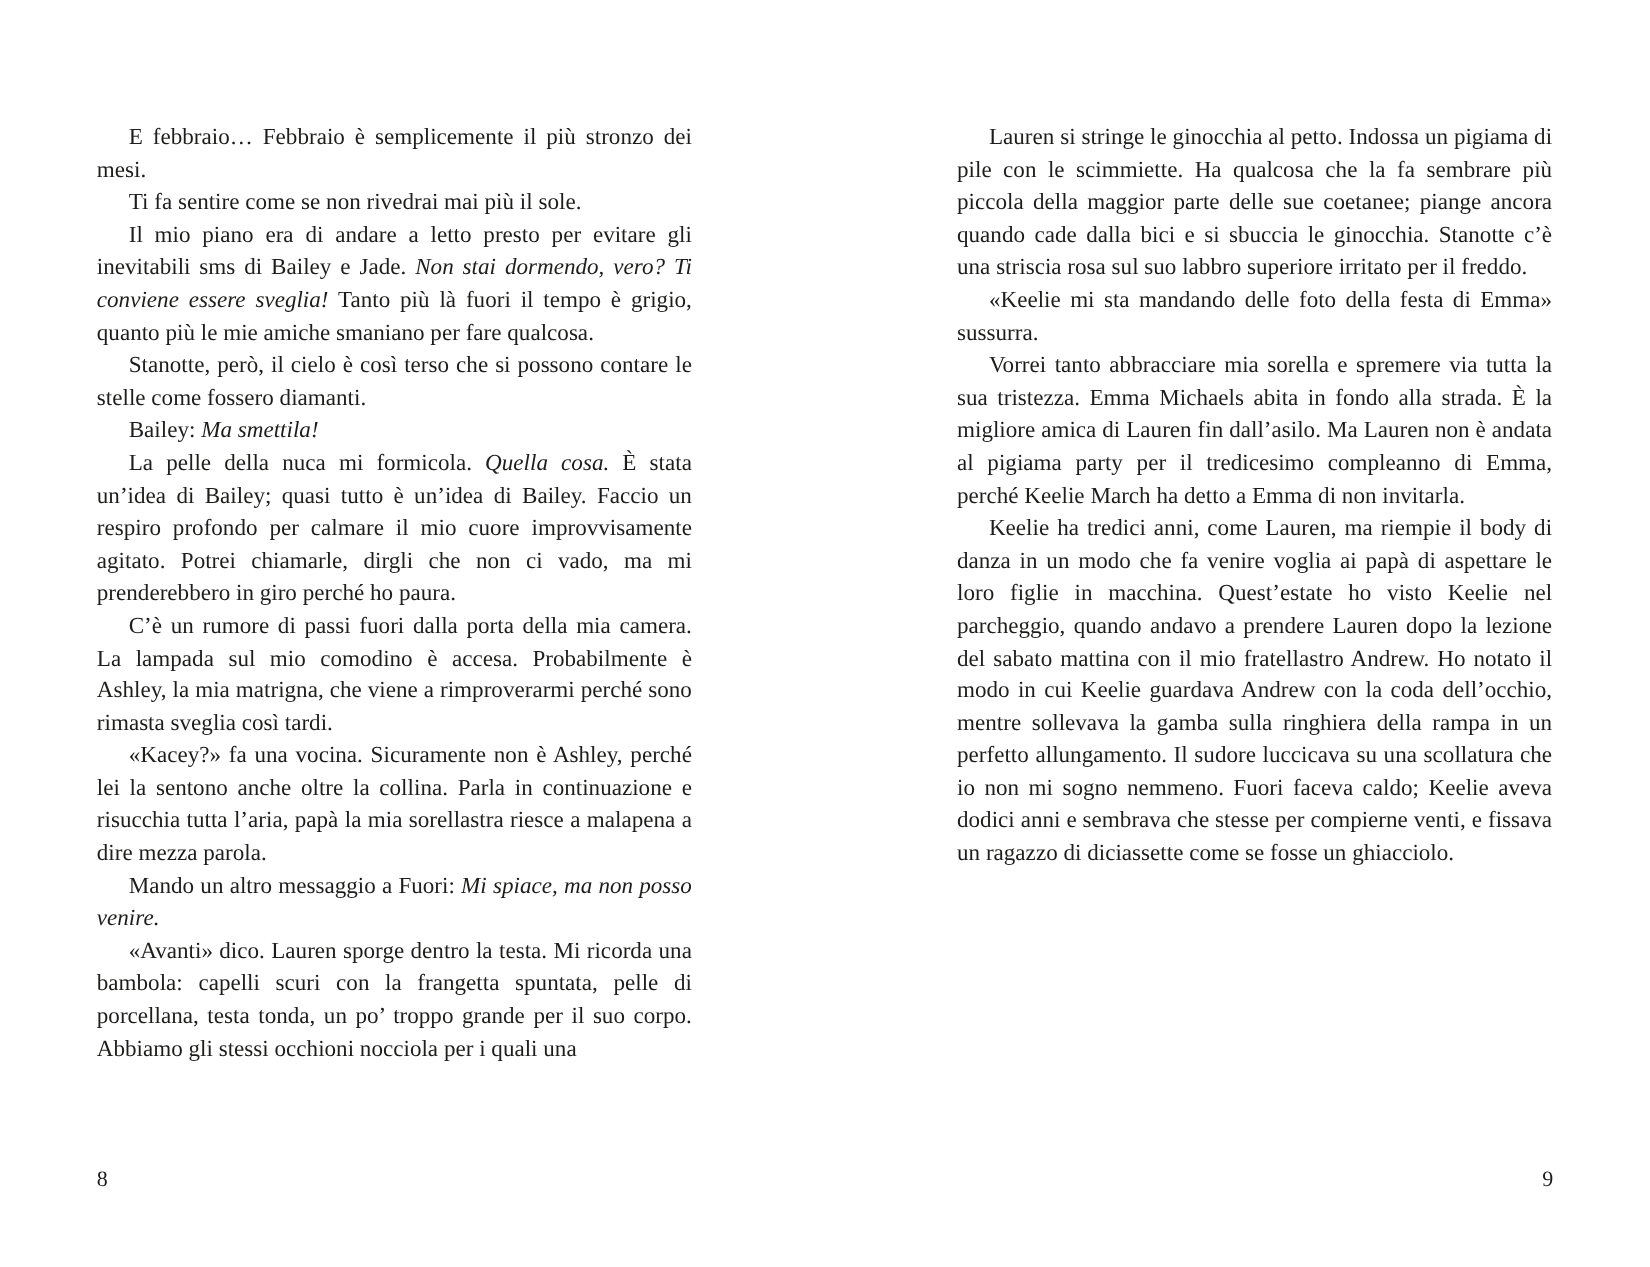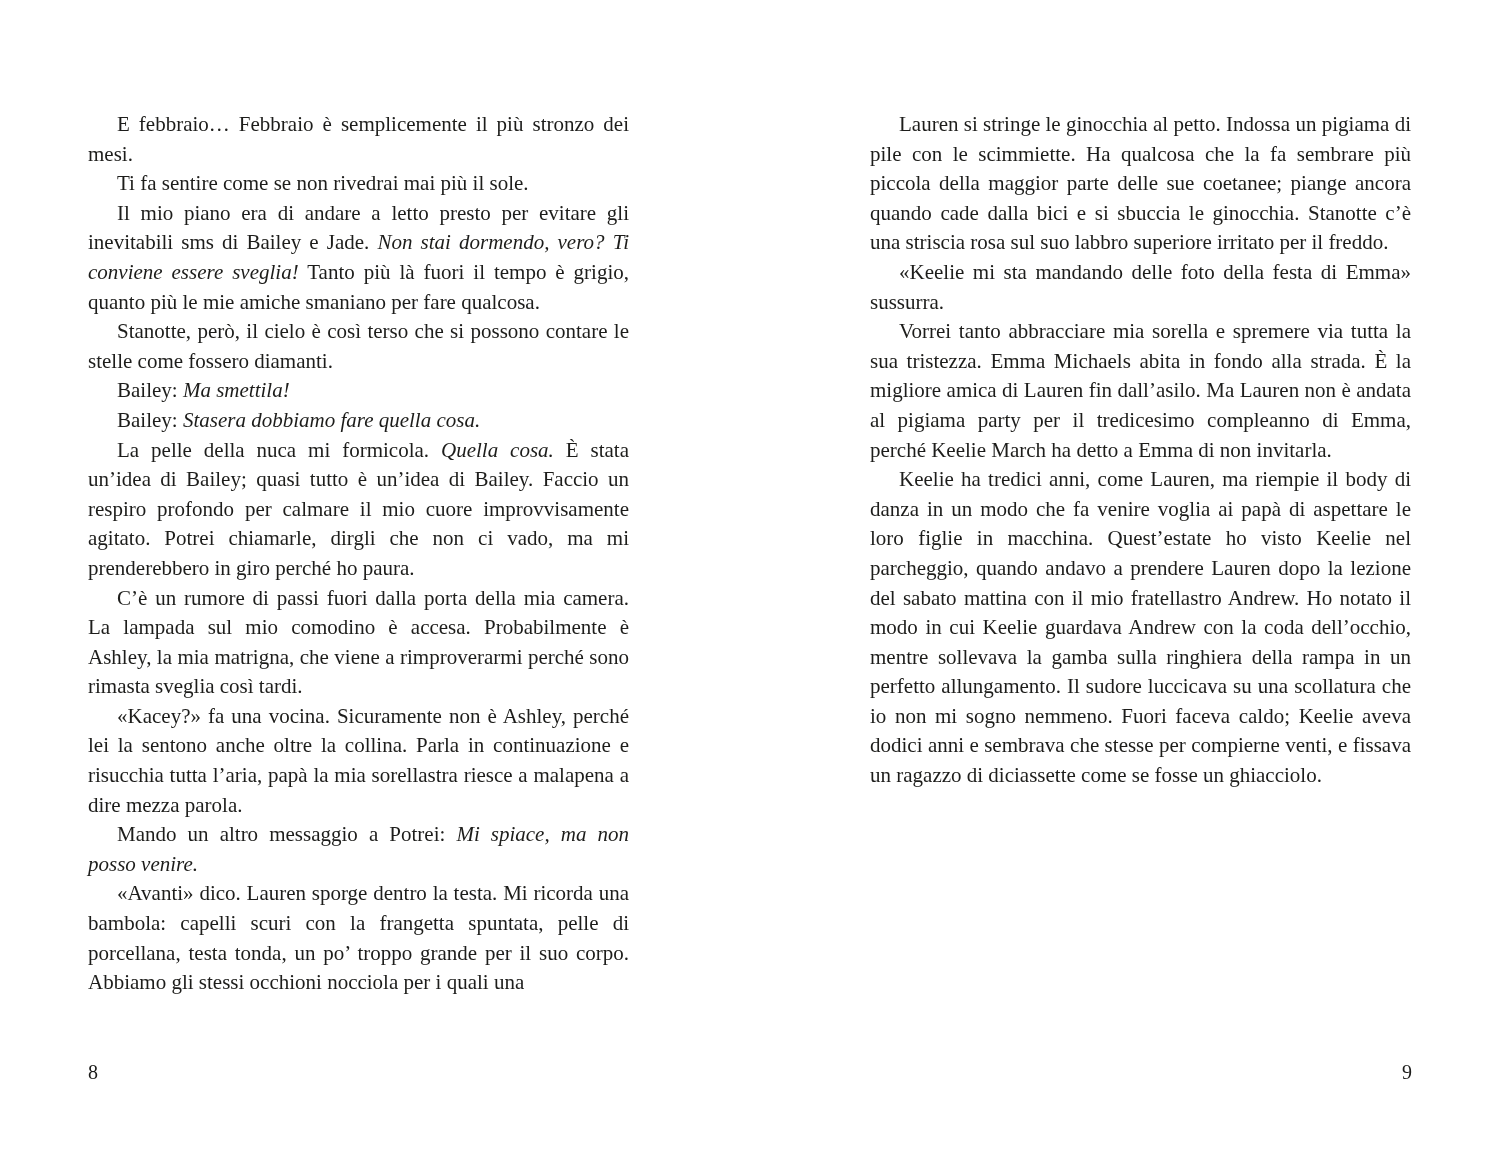--- a/index.html
+++ b/index.html
@@ -53,25 +53,24 @@
 
 <div class="spread">
 
   <div class="page page-left">
     <div class="text-block">
         <p class="para indent"><span>E febbraio… Febbraio è semplicemente il più stronzo dei mesi.</span></p>
         <p class="para indent"><span>Ti fa sentire come se non rivedrai mai più il sole.</span></p>
         <p class="para indent"><span>Il mio piano era di andare a letto presto per evitare gli inevitabili sms di Bailey e Jade. </span><span class="it">Non stai dormendo, vero? Ti conviene essere sveglia!</span><span> Tanto più là fuori il tempo è grigio, quanto più le mie amiche smaniano per fare qualcosa.</span></p>
         <p class="para indent"><span>Stanotte, però, il cielo è così terso che si possono contare le stelle come fossero diamanti.</span></p>
         <p class="para indent"><span>Bailey: </span><span class="it">Ma smettila!</span></p>
-        <p class="para indent"><span>Bailey: </span><span class="it">Stasera dobbiamo fare quella cosa.</span></p>
         <p class="para indent"><span>La pelle della nuca mi formicola. </span><span class="it">Quella cosa.</span><span> È stata un’idea di Bailey; quasi tutto è un’idea di Bailey. Faccio un respiro profondo per calmare il mio cuore improvvisamente agitato. Potrei chiamarle, dirgli che non ci vado, ma mi prenderebbero in giro perché ho paura.</span></p>
         <p class="para indent"><span>C’è un rumore di passi fuori dalla porta della mia camera. La lampada sul mio comodino è accesa. Probabilmente è Ashley, la mia matrigna, che viene a rimproverarmi perché sono rimasta sveglia così tardi.</span></p>
         <p class="para indent"><span>«Kacey?» fa una vocina. Sicuramente non è Ashley, perché lei la sentono anche oltre la collina. Parla in continuazione e risucchia tutta l’aria, papà la mia sorellastra riesce a malapena a dire mezza parola.</span></p>
-        <p class="para indent"><span>Mando un altro messaggio a Potrei: </span><span class="it">Mi spiace, ma non posso venire.</span></p>
+        <p class="para indent"><span>Mando un altro messaggio a Fuori: </span><span class="it">Mi spiace, ma non posso venire.</span></p>
         <p class="para indent"><span>«Avanti» dico. Lauren sporge dentro la testa. Mi ricorda una bambola: capelli scuri con la frangetta spuntata, pelle di porcellana, testa tonda, un po’ troppo grande per il suo corpo. Abbiamo gli stessi occhioni nocciola per i quali una</span></p>
       </div>
     <div class="pagenum">8</div>
   </div>
 
   <div class="page page-right">
     <div class="text-block">
         <p class="para indent"><span>Lauren si stringe le ginocchia al petto. Indossa un pigiama di pile con le scimmiette. Ha qualcosa che la fa sembrare più piccola della maggior parte delle sue coetanee; piange ancora quando cade dalla bici e si sbuccia le ginocchia. Stanotte c’è una striscia rosa sul suo labbro superiore irritato per il freddo.</span></p>
         <p class="para indent"><span>«Keelie mi sta mandando delle foto della festa di Emma» sussurra.</span></p>
         <p class="para indent"><span>Vorrei tanto abbracciare mia sorella e spremere via tutta la sua tristezza. Emma Michaels abita in fondo alla strada. È la migliore amica di Lauren fin dall’asilo. Ma Lauren non è andata al pigiama party per il tredicesimo compleanno di Emma, perché Keelie March ha detto a Emma di non invitarla.</span></p>

